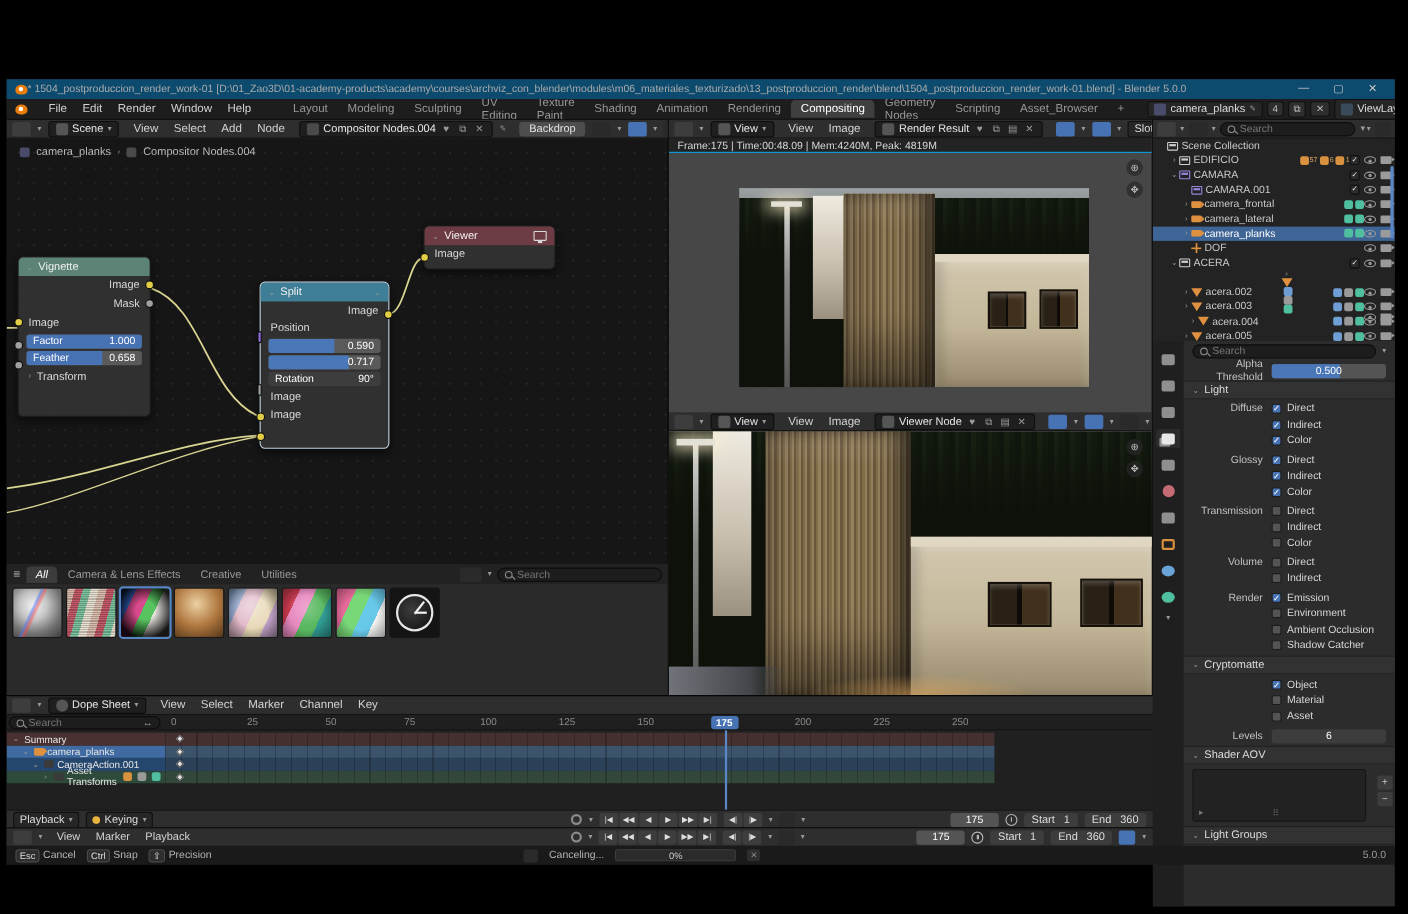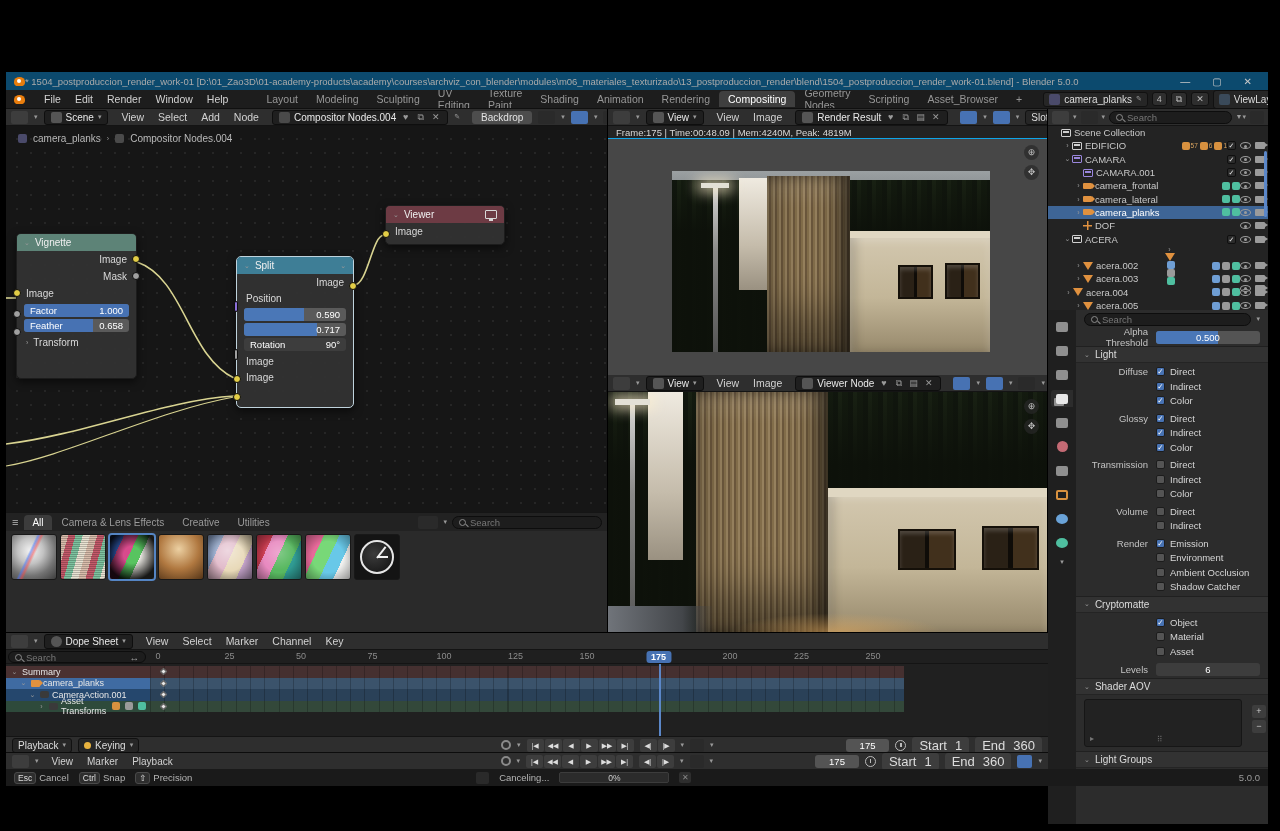--- a/index.html
+++ b/index.html
@@ -56,21 +56,21 @@
   .slider{height:13px;margin:2px 7px;border-radius:3px;background:#5a5a5a;position:relative;display:flex;align-items:center;justify-content:space-between;padding:0 6px;font-size:9.5px;color:#fff;overflow:hidden;}
   .slider .fill{position:absolute;left:0;top:0;bottom:0;background:#4772b3;}
   .slider span{position:relative;z-index:2;}
   .monitor{width:12px;height:9px;border:1px solid #d8d8d8;border-radius:1px;position:relative;}
   .monitor:after{content:"";position:absolute;left:3px;top:8px;width:4px;height:2px;background:#d8d8d8;}
 
   
   .shelf{position:absolute;left:0;top:403px;width:602px;height:120px;background:#2a2a2a;border-top:1px solid #151515;}
   .shelf-tabs{display:flex;align-items:center;height:18px;background:#222;padding:0 6px;gap:2px;font-size:10px;}
   .stab{padding:2px 8px;color:#9a9a9a;border-radius:4px 4px 0 0;}
-  .stab.active{background:#3c3c3c;color:#fff;}
+  .stab.active{background:#3c3c3c;color:#fff;font-style:italic;}
   .shelf-right{margin-left:auto;display:flex;align-items:center;gap:5px;}
   .thumbs{display:flex;gap:3px;padding:3px 5px;}
   .th{width:46px;height:46px;border-radius:3px;border:1px solid #181818;position:relative;overflow:hidden;flex:none;}
   .th.sel{outline:2px solid #5585c4;outline-offset:-1px;}
   .t0{background:radial-gradient(circle at 42% 36%,#f4f4f4,#c2c2c2 34%,#737373 66%,#3c3c3c 100%);}
   .t0:after{content:"";position:absolute;inset:0;background:linear-gradient(115deg,transparent 38%,rgba(70,120,255,.55) 41%,rgba(255,70,70,.5) 46%,transparent 50%);}
   .t1{background:repeating-linear-gradient(105deg,#d9bcab 0 7px,#c45a6a 7px 14px,#7ec3a0 14px 21px,#e9e2d2 21px 28px);}
   .t1:after{content:"";position:absolute;inset:0;background:repeating-linear-gradient(0deg,rgba(0,0,0,.22) 0 1px,transparent 1px 2px);}
   .t2{background:linear-gradient(115deg,#3a6fd8 0 22%,#d84a8c 22% 44%,#58c460 44% 62%,#e8e6e0 62% 100%);}
   .t2:after{content:"";position:absolute;inset:0;background:radial-gradient(circle at 50% 45%,transparent 26%,rgba(0,0,0,.9) 78%);}
@@ -176,21 +176,21 @@
   .ch-name{position:absolute;left:0;width:144px;display:flex;align-items:center;gap:3px;font-size:9px;color:#e6e6e6;padding:0 4px;height:11.5px;}
   .ch-band{position:absolute;left:144px;height:11.5px;}
   .keydot{position:absolute;width:5px;height:5px;background:#e8e8e8;transform:rotate(45deg);border:1px solid #555;}
   .playhead{position:absolute;width:2px;background:#5b87c8;z-index:8;}
   .phlabel{position:absolute;transform:translateX(-50%);background:#4772b3;color:#fff;font-size:9px;font-weight:bold;border-radius:3px;padding:0 5px;line-height:12px;z-index:9;}
   .ds-foot{position:absolute;left:0;top:103px;width:1042px;height:17px;background:#2e2e2e;border-top:1px solid #141414;display:flex;align-items:center;gap:6px;padding:0 6px;font-size:10px;}
   .transport{display:flex;gap:1px;align-items:center;}
   .tbtn{min-width:17px;height:13px;background:#3d3d3d;border-radius:2px;color:#ddd;font-size:7px;line-height:13px;text-align:center;padding:0 3px;}
   .tbtn.play{background:#3d3d3d;}
   .framefield{background:#545454;border-radius:3px;color:#fff;font-size:9.5px;padding:1px 14px;}
-  .rangefield{background:#3d3d3d;border-radius:3px;color:#ddd;font-size:13px;padding:1px 7px;display:flex;gap:8px;}
+  .rangefield{background:#3d3d3d;border-radius:3px;color:#ddd;font-size:10px;padding:1px 7px;display:flex;gap:8px;}
   .timeline{left:0;top:680px;width:1042px;height:17px;background:#2e2e2e;border-top:1px solid #0c0c0c;display:flex;align-items:center;gap:6px;padding:0 6px;font-size:10px;}
   .clockic{width:11px;height:11px;border:1px solid #bbb;border-radius:50%;position:relative;flex:none;}
   .clockic:after{content:"";position:absolute;left:4px;top:2px;width:1.5px;height:4px;background:#bbb;}
 
   
   .status{left:0;top:697px;width:1262px;height:17px;background:#1a1a1a;display:flex;align-items:center;gap:10px;padding:0 8px;font-size:9.5px;color:#b5b5b5;}
   .keycap{background:#2e2e2e;border:1px solid #4a4a4a;border-radius:3px;padding:0 3px;font-size:8.5px;color:#ddd;margin-right:3px;}
   .hint{display:flex;align-items:center;}
   .progress{width:110px;height:11px;background:#2b2b2b;border:1px solid #3c3c3c;border-radius:2px;position:relative;text-align:center;font-size:8.5px;line-height:10px;color:#cfcfcf;}
   .xbtn{width:12px;height:11px;background:#2e2e2e;border-radius:2px;color:#888;font-size:8px;line-height:11px;text-align:center;}
@@ -664,21 +664,21 @@
             <span class="oi oi-mesh"></span>
             <span class="lbl">acera.003</span>
             <span class="xtra x-blue"></span>
             <span class="xtra x-gray"></span>
             <span class="xtra x-teal"></span>
             <span class="ctl">
               <span class="eye"></span>
               <span class="camg"></span>
             </span>
           </div>
-          <div class="ol-row" style="padding-left: 16px;">
+          <div class="ol-row" style="padding-left: 32px;">
             <span class="disc">›</span>
             <span class="oi oi-mesh"></span>
             <span class="lbl">acera.004</span>
             <span class="xtra x-blue"></span>
             <span class="xtra x-gray"></span>
             <span class="xtra x-teal"></span>
             <span class="ctl">
               <span class="eye"></span>
               <span class="camg"></span>
             </span>

